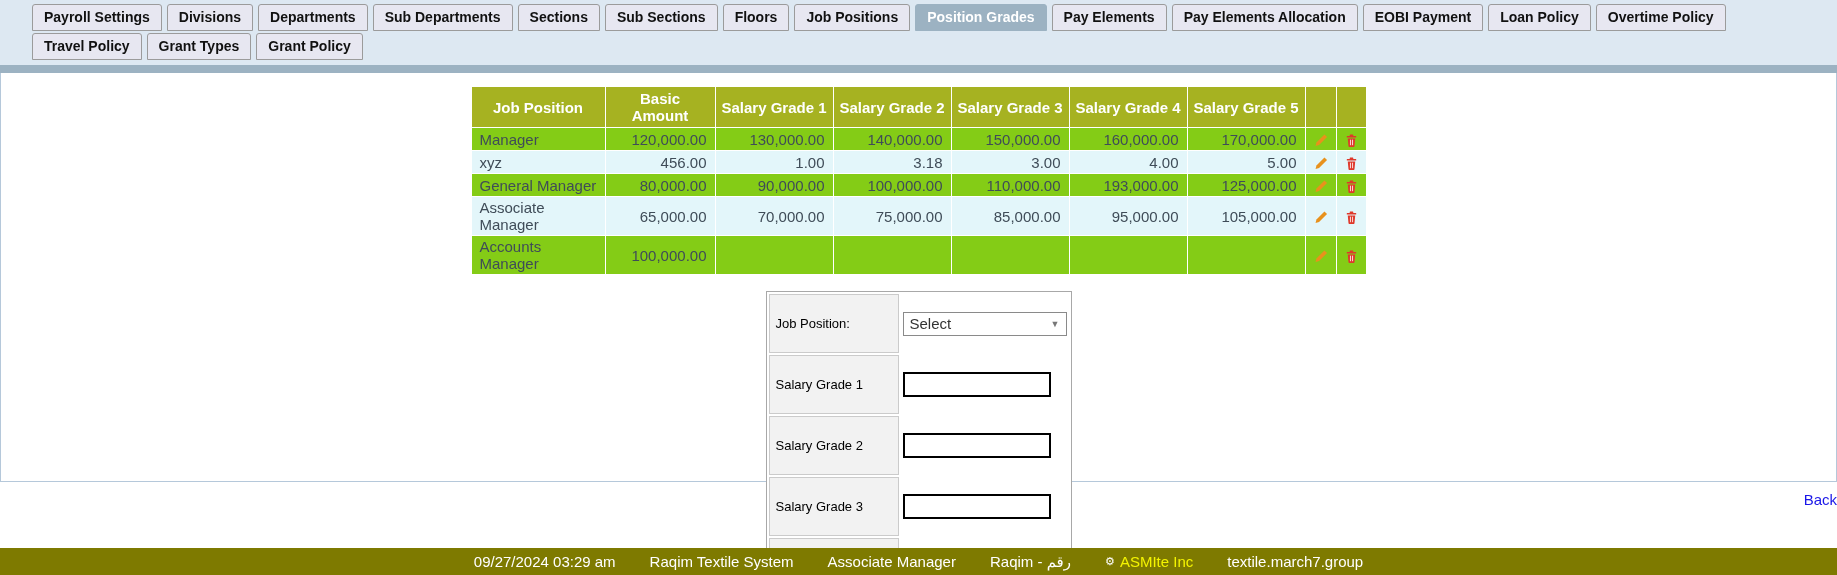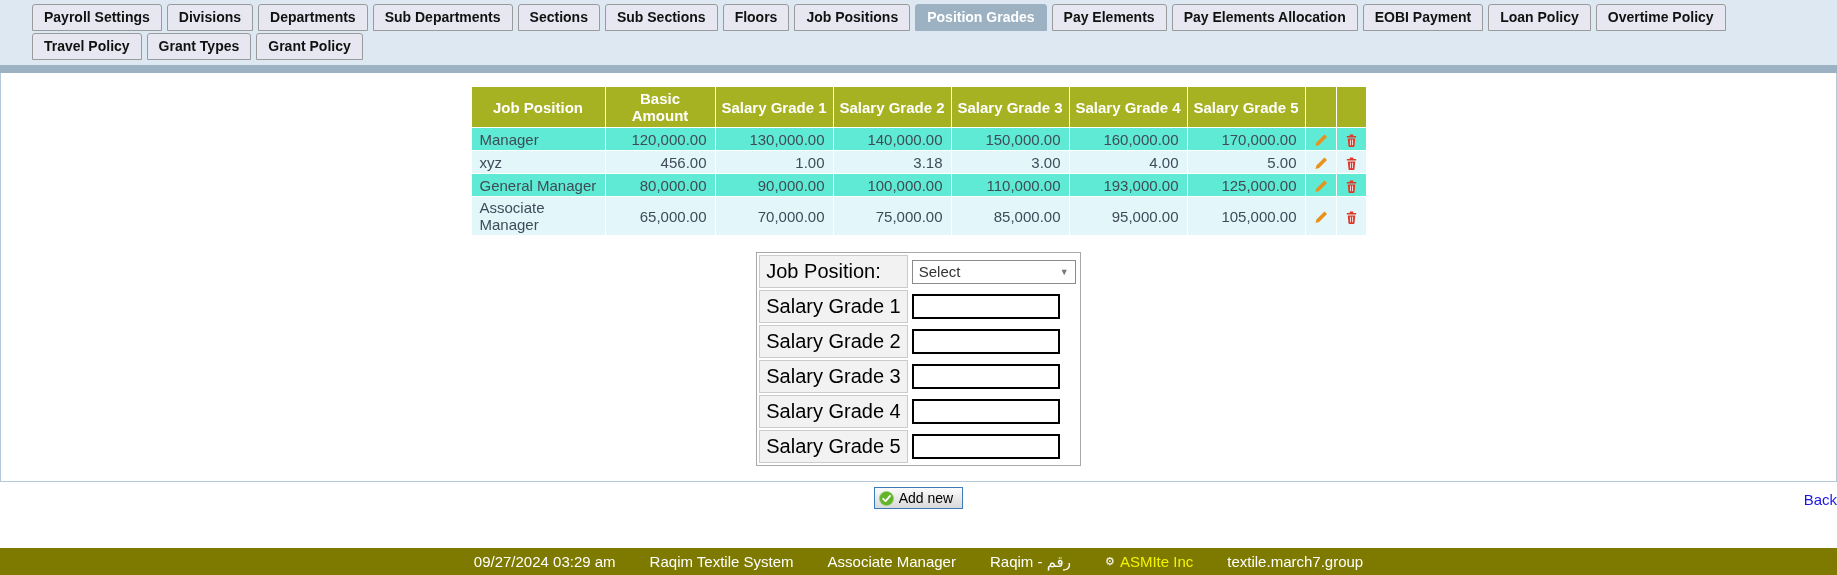--- a/index.html
+++ b/index.html
@@ -25,36 +25,36 @@
     padding-top: 13px;
   }
 
   
   table.grades { border-collapse: collapse; margin: 0 auto; font-size: 15px; color: #3f4c58; }
   table.grades th {
     background: #a6b221; color: #fff; font-weight: bold; font-size: 15px;
     padding: 3px 5px; border: 1px solid #fff; height: 25px; text-align: center;
   }
   table.grades td { border: 1px solid #fff; padding: 2px 8px; height: 23px; }
-  table.grades tr.gray td { background: #5eead4; }
+  table.grades tr.gray td { background: #84cc16; }
   table.grades tr.cyan td { background: #e3f6fa; }
   .col-pos { width: 134px; } .col-basic { width: 110px; } .col-grade { width: 118px; } .col-icon { width: 23px; }
   td.pos { text-align: left; padding-left: 5px; }
   td.num { text-align: right; }
   td.icon-cell { padding: 2px 3px; text-align: center; cursor: pointer; }
   td.icon-cell svg { vertical-align: middle; }
 
   
   table.addform {
     border-collapse: separate; border-spacing: 2px;
     margin: 16px auto 0; border: 1px solid #a8a8a8; background: #fff;
   }
   .addform td.lbl {
-    background: #f2f2f2; border: 1px solid #cbcbcb; padding: 4px 6px;
-    font-size: 20px; color: #000; width: 130px; white-space: nowrap;
+    background: #f2f2f2; border: 1px solid #cbcbcb; padding: 21px 6px;
+    font-size: 13px; color: #000; width: 130px; white-space: nowrap;
   }
   .addform td.inp { width: 154px; padding: 1px 2px; }
   .addform input[type="text"] {
     width: 148px; height: 25px; border: 2px solid #000; background: #fff;
     font-size: 14px; padding: 0 3px; font-family: "Liberation Sans", sans-serif;
   }
   .select-box {
     width: 164px; height: 24px; border: 1px solid #8a8a8a; background: #fff;
     display: flex; align-items: center; justify-content: space-between;
     padding: 0 6px; font-size: 15px; color: #333; cursor: pointer;
@@ -209,20 +209,41 @@
             <td class="icon-cell"><svg width="13" height="15" viewBox="0 0 16 16">
                 <g fill="#df382b">
                   <rect x="5.8" y="0.7" width="4.4" height="2" rx="0.4"></rect>
                   <rect x="2.2" y="2.5" width="11.6" height="1.9" rx="0.4"></rect>
                   <path d="M3.4 5.5h9.2l-.9 9.3c-.06.7-.62 1.2-1.3 1.2H5.6c-.68 0-1.24-.5-1.3-1.2z"></path>
                 </g>
                 <rect x="6.1" y="7" width="1" height="6.8" fill="#fff"></rect>
                 <rect x="8.9" y="7" width="1" height="6.8" fill="#fff"></rect>
               </svg></td>
           </tr>
+          <tr class="gray">
+            <td class="pos">Accounts Manager</td>
+            <td class="num">100,000.00</td>
+            <td class="num"></td>
+            <td class="num"></td>
+            <td class="num"></td>
+            <td class="num"></td>
+            <td class="num"></td>
+            <td class="icon-cell"><svg width="14" height="15" viewBox="0 0 16 16">
+                <path fill="#e8911c" d="M11.9 1.1l3 3L5.8 13.2l-4 1 1-4z"></path>
+              </svg></td>
+            <td class="icon-cell"><svg width="13" height="15" viewBox="0 0 16 16">
+                <g fill="#df382b">
+                  <rect x="5.8" y="0.7" width="4.4" height="2" rx="0.4"></rect>
+                  <rect x="2.2" y="2.5" width="11.6" height="1.9" rx="0.4"></rect>
+                  <path d="M3.4 5.5h9.2l-.9 9.3c-.06.7-.62 1.2-1.3 1.2H5.6c-.68 0-1.24-.5-1.3-1.2z"></path>
+                </g>
+                <rect x="6.1" y="7" width="1" height="6.8" fill="#fff"></rect>
+                <rect x="8.9" y="7" width="1" height="6.8" fill="#fff"></rect>
+              </svg></td>
+          </tr>
         </tbody>
     </table>
 
     <table class="addform">
       <tbody id="form-body">
         <tr>
           <td class="lbl">Job Position:</td>
           <td class="inp">
             <div class="select-box">
               <span>Select</span>

